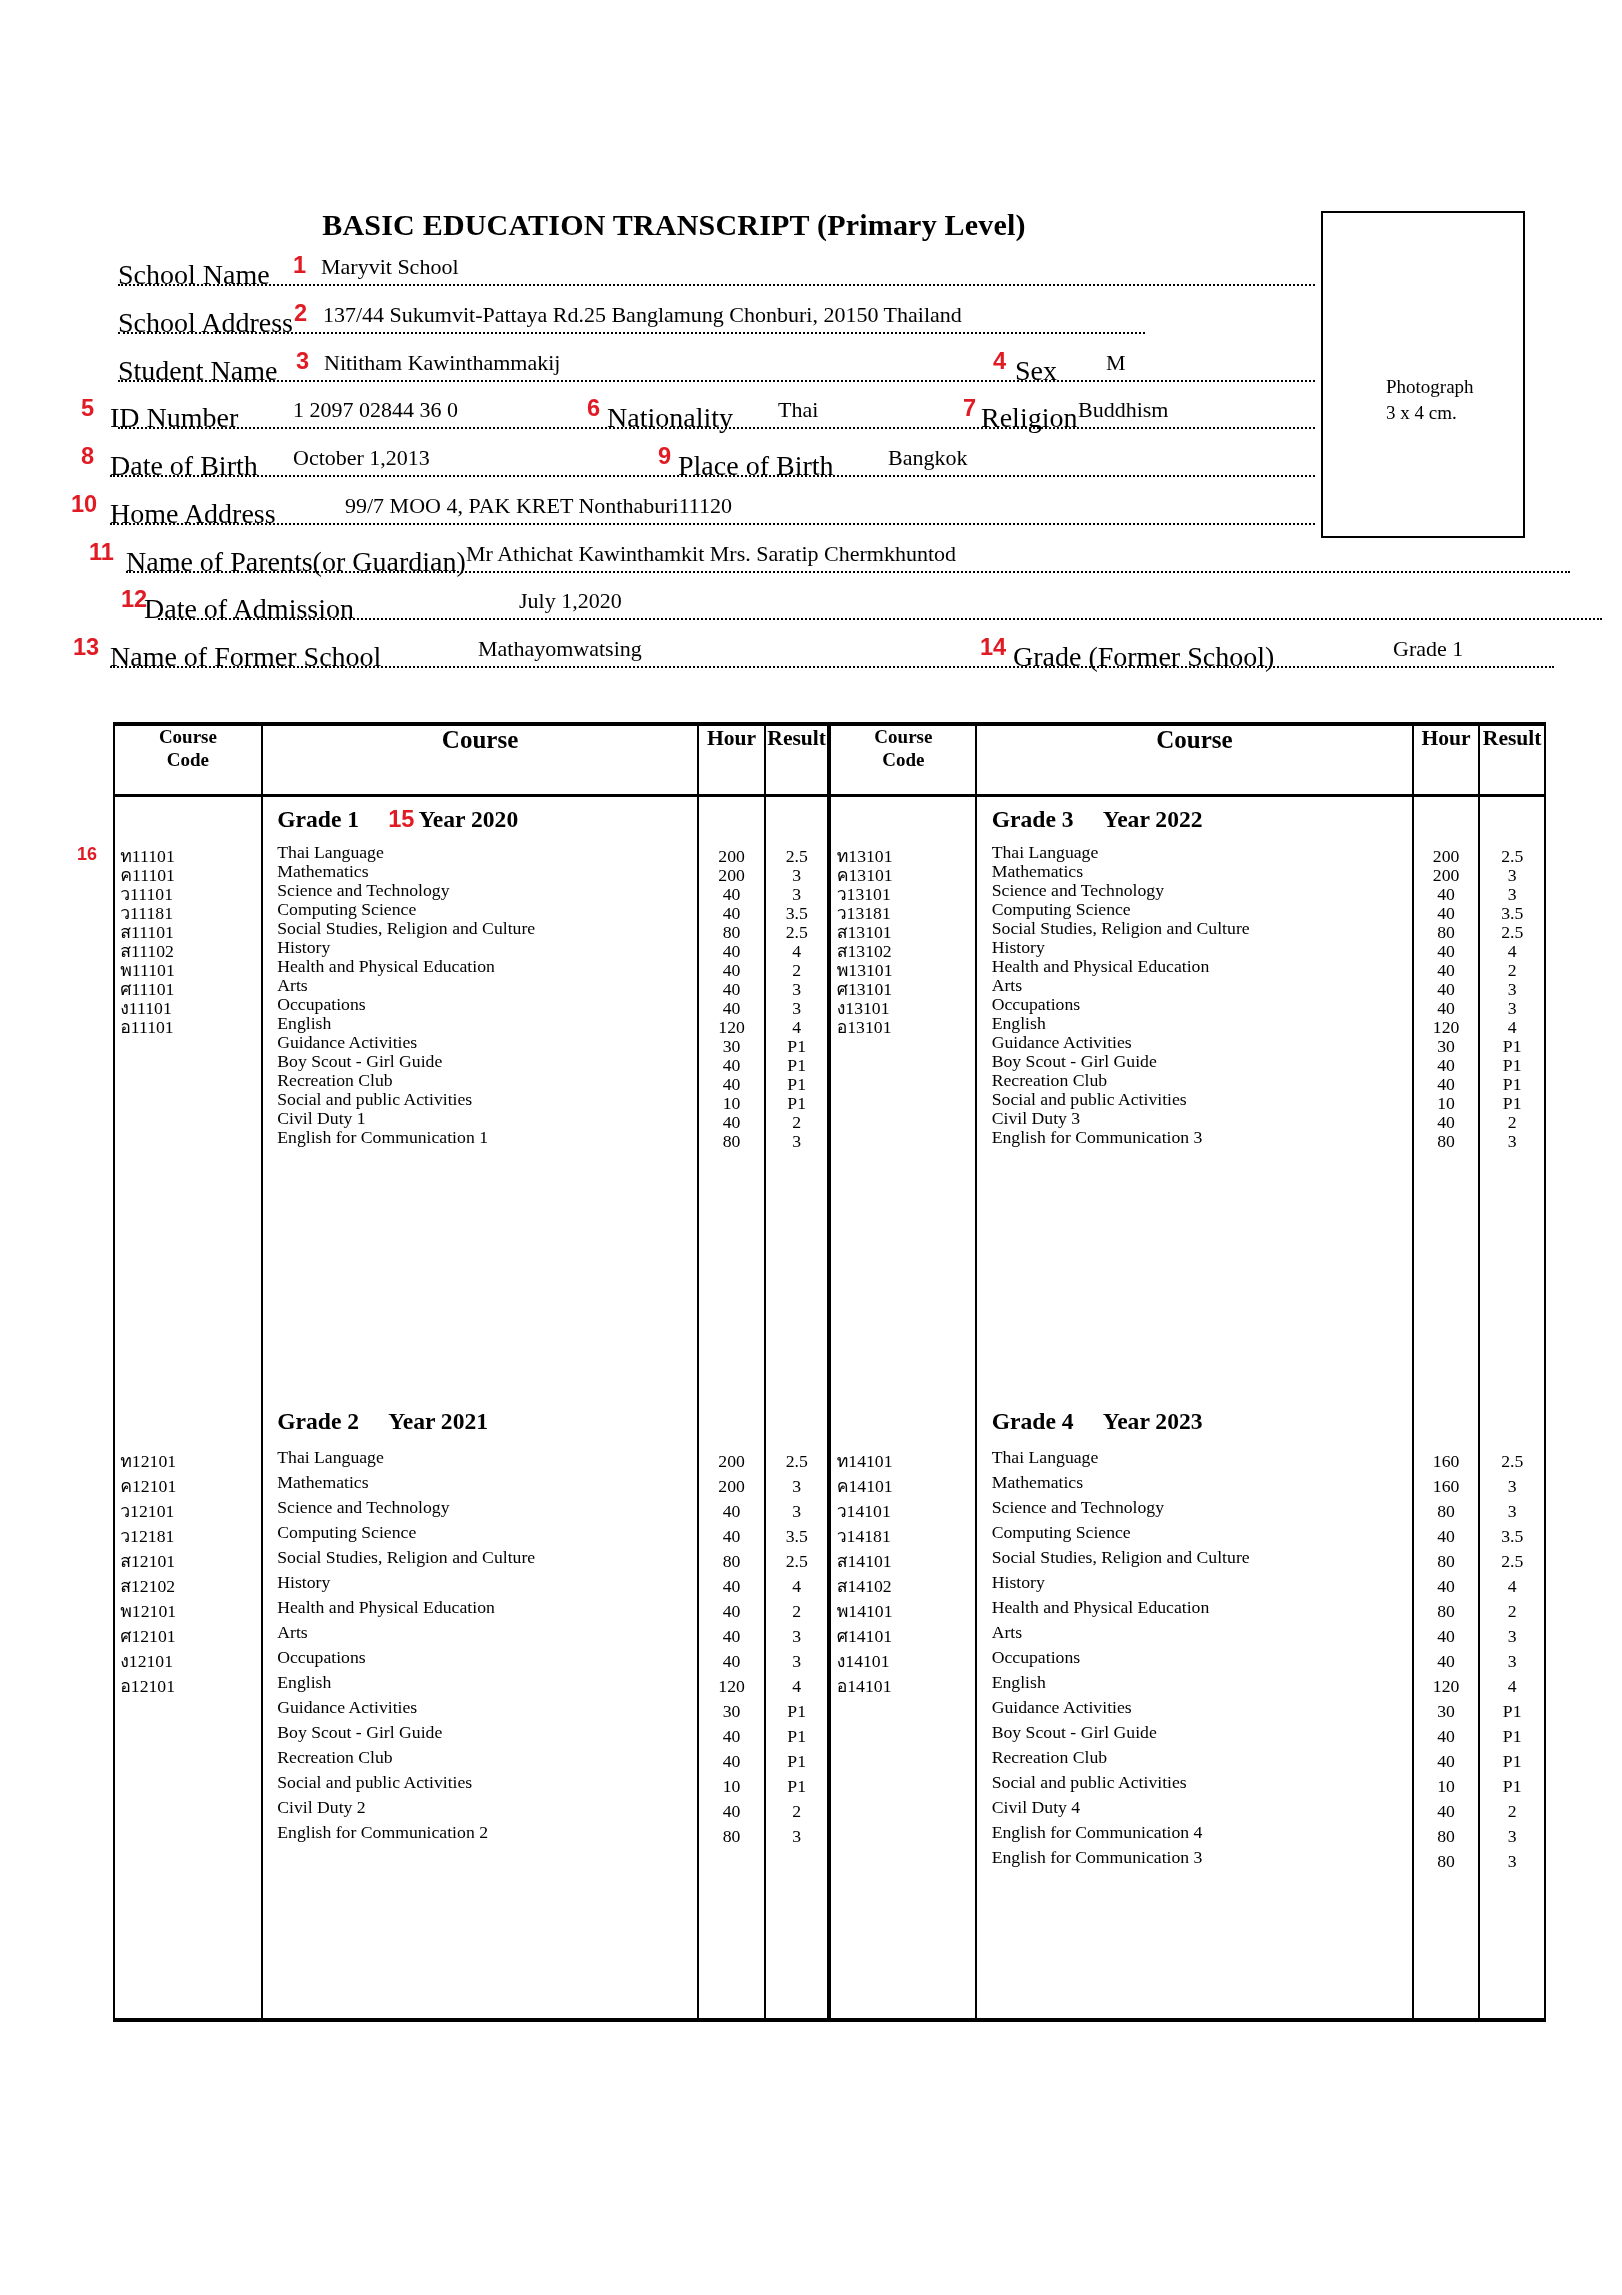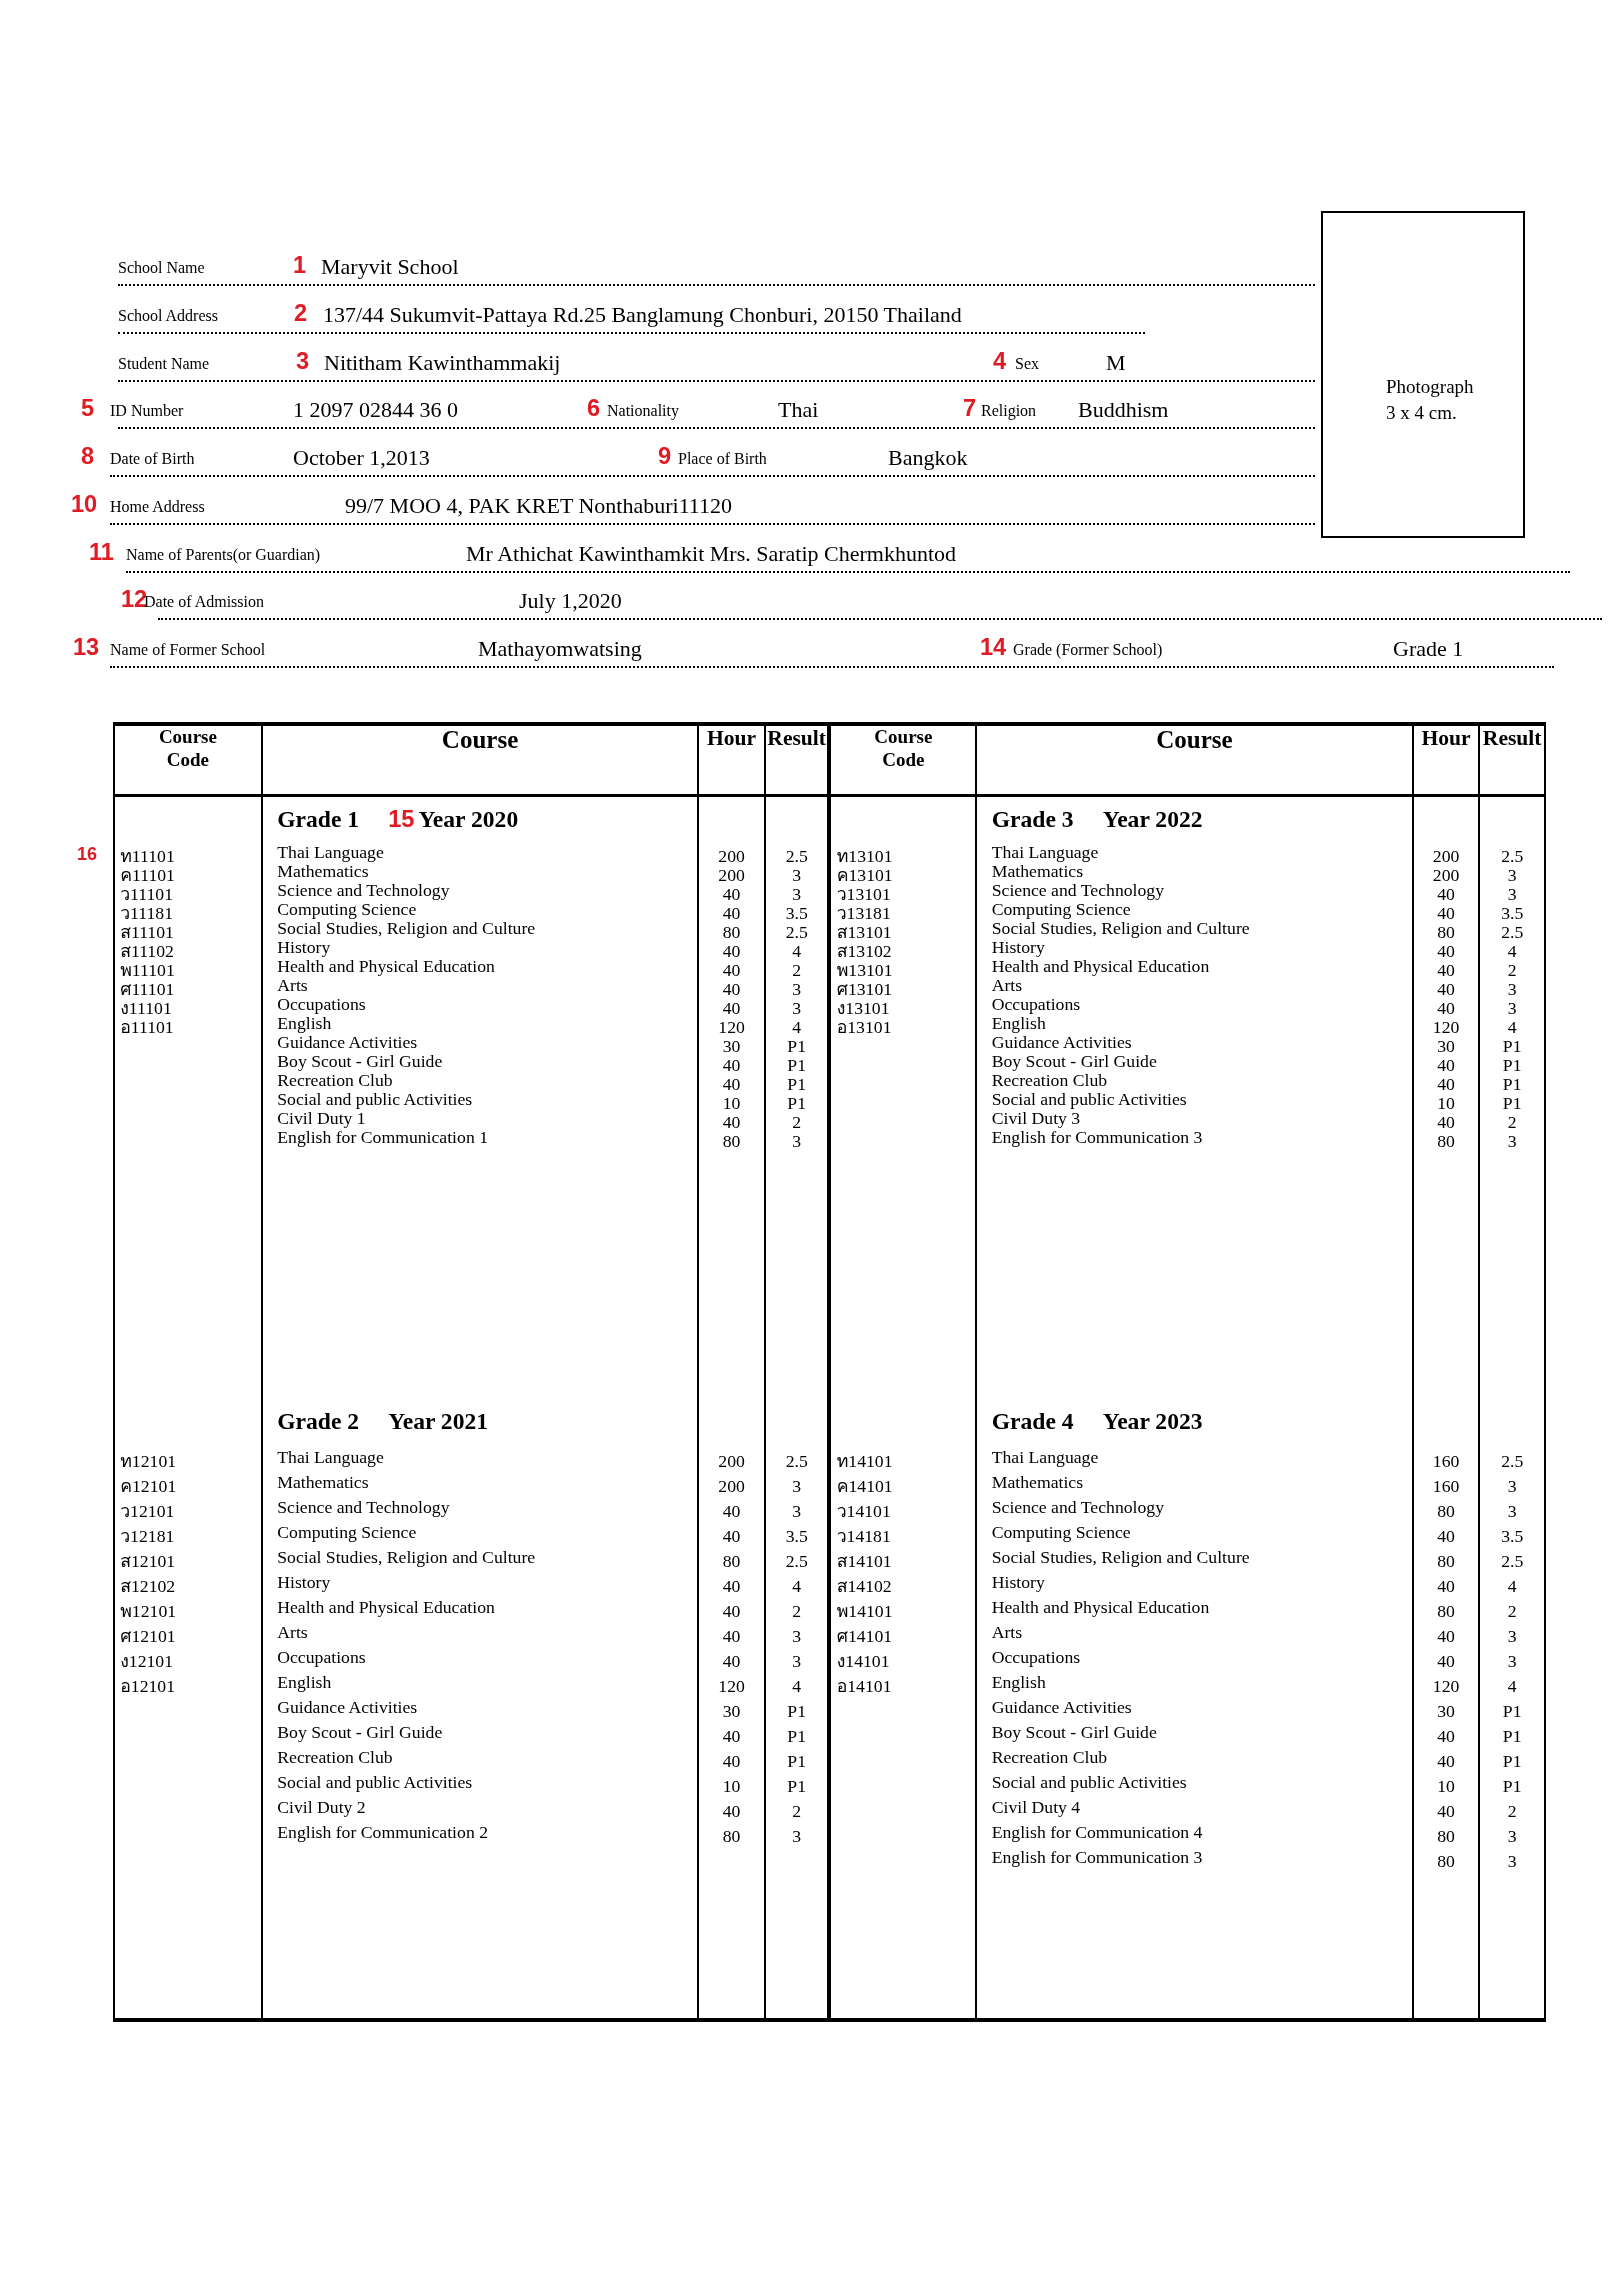--- a/index.html
+++ b/index.html
@@ -46,21 +46,21 @@
   .num{
     position:absolute;
     color:#e01b24;
     font-family:"Liberation Sans","DejaVu Sans",sans-serif;
     font-weight:bold;
     font-size:23.6px;
     top:-2.6px;
   }
   .lbl{
     position:absolute;
-    font-size:16px;
+    font-size:28px;
     white-space:nowrap;
     top:3.9px;
   }
   .val{
     position:absolute;
     font-size:22px;
     white-space:nowrap;
     top:-1.3px;
   }
   .dots{
@@ -145,20 +145,21 @@
     font-family:"Liberation Sans","DejaVu Sans",sans-serif;
     font-weight:bold;
     font-size:18px;
   }
 </style>
 </head>
 <body>
 
 <div class="page">
 
+  <div class="doc-title">BASIC EDUCATION TRANSCRIPT (Primary Level)</div>
 
   <div class="photo-box">
     <div class="photo-lbl">Photograph
 3 x 4 cm.</div>
   </div>
 
   <div class="form" id="form-host">
       <div class="frow" style="position: absolute; left: 0px; top: 0px; width: 1622px;">
         <div class="dots" style="left: 118px; width: 1197px;"></div>
         <div class="lbl" style="left: 118px;">School Name</div>

